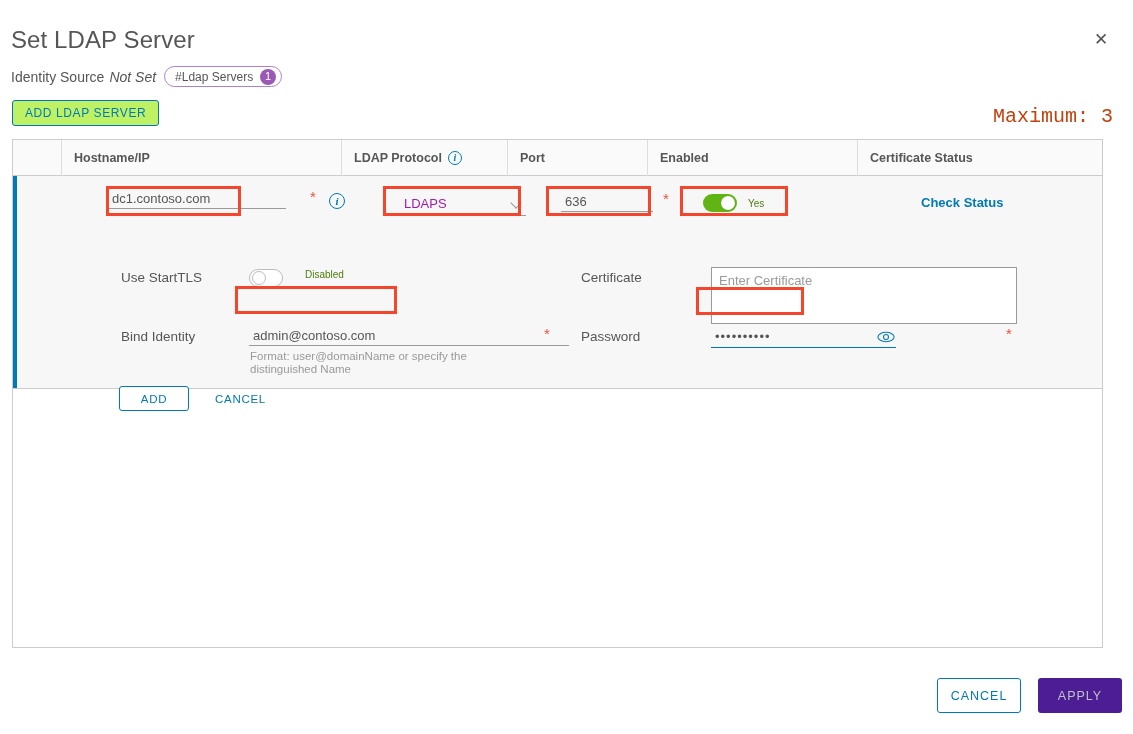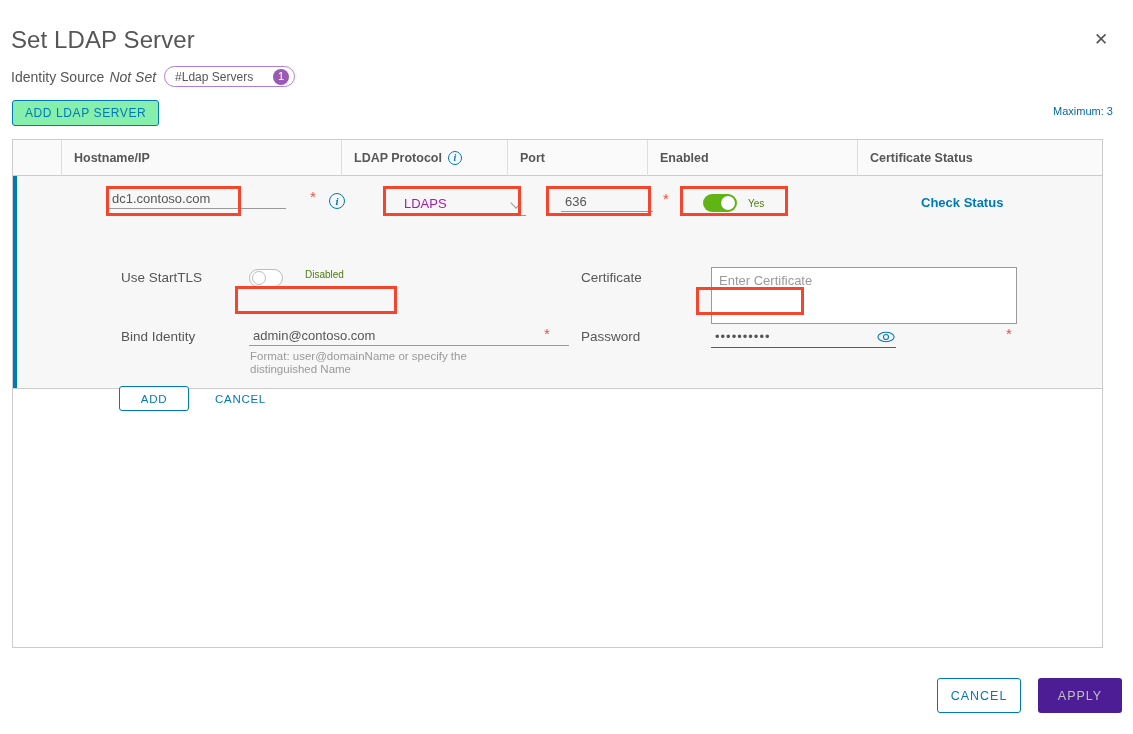--- a/index.html
+++ b/index.html
@@ -24,44 +24,44 @@
     width: 20px; height: 20px; line-height: 18px; text-align:center;
     color: #565656; font-size: 17px; cursor: pointer; font-weight: 300;
   }
   .subline {
     position: absolute; left: 11px; top: 66px;
     font-size: 14px; color: #565656;
     display: flex; align-items: center; gap: 5px;
   }
   .subline .notset { font-style: italic; color:#565656; }
   .pill {
-    display: inline-flex; align-items: center; gap: 20px;
+    display: inline-flex; align-items: center; gap: 7px;
     border: 1px solid #b07fd0; border-radius: 11px;
     padding: 1px 5px 1px 10px; height: 21px;
     font-size: 12px; color: #565656; background:#fff;
     margin-left: 3px;
   }
   .pill .count {
     display:inline-flex; align-items:center; justify-content:center;
     width: 16px; height: 16px; border-radius: 50%;
     background: #9b59b6; color:#fff; font-size: 11px; line-height:1;
   }
 
   .add-ldap-btn {
     position: absolute; left: 12px; top: 100px;
     height: 26px; padding: 0 12px;
     border: 1px solid #0079b8; border-radius: 3px;
-    background: #86efac; color: #0079b8;
+    background: #bef264; color: #0079b8;
     font-size: 12px; letter-spacing: .6px; font-weight: 500;
     display:flex; align-items:center; cursor: pointer;
     font-family: "Liberation Sans", sans-serif;
   }
   .maximum {
     position: absolute; right: 20px; top: 105px;
-    font-size: 11px; color: #0369a1;
+    font-size: 20px; color: #c2410c; font-family: Liberation Mono, monospace;
   }
 
   
   .table-wrap {
     position: absolute; left: 12px; top: 139px;
     width: 1091px; height: 509px;
     border: 1px solid #cccccc; background:#fff;
   }
   .thead {
     display: flex; height: 36px;

